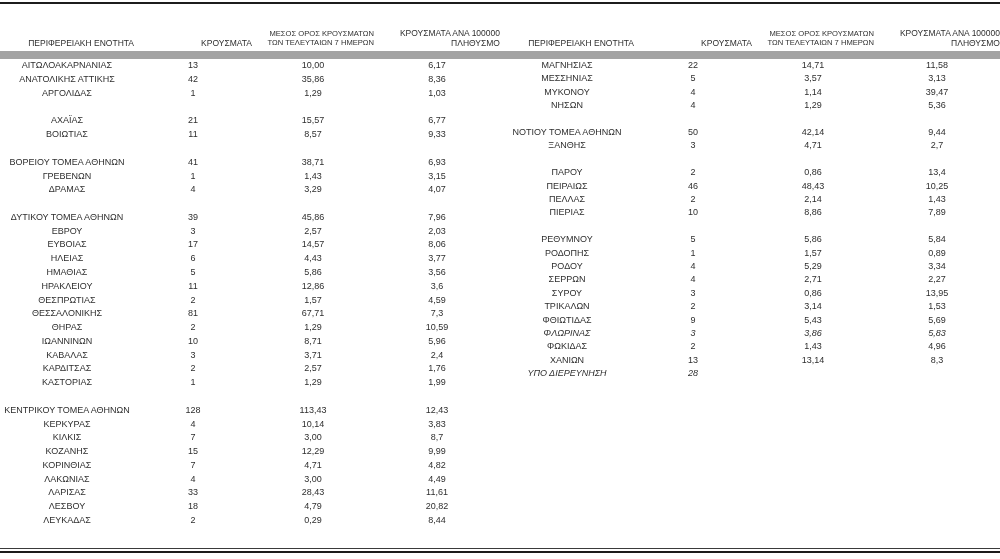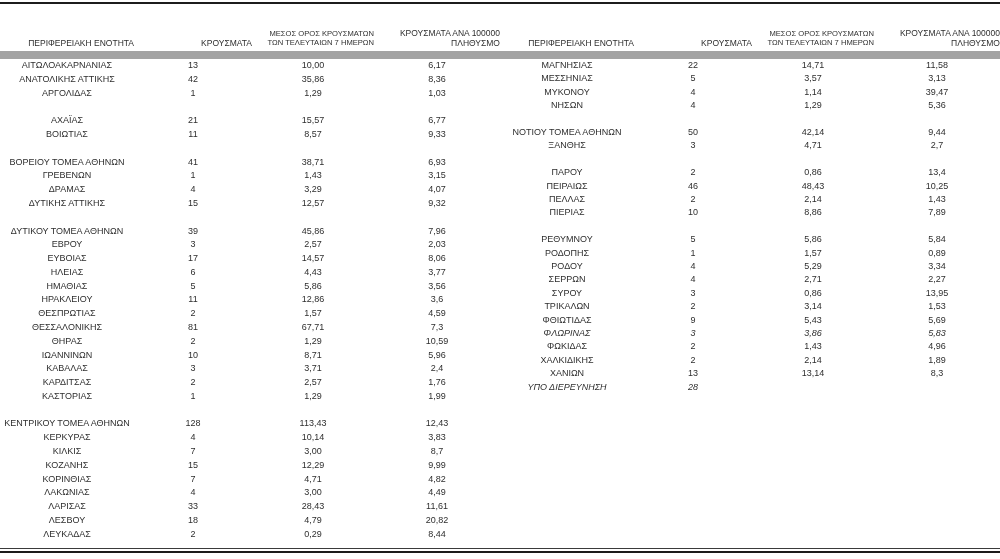--- a/index.html
+++ b/index.html
@@ -150,26 +150,20 @@
             <td>1,43</td>
             <td>3,15</td>
           </tr>
           <tr>
             <td>ΔΡΑΜΑΣ</td>
             <td>4</td>
             <td>3,29</td>
             <td>4,07</td>
           </tr>
           <tr>
-            <td>ΔΥΤΙΚΗΣ ΑΤΤΙΚΗΣ</td>
-            <td>15</td>
-            <td>12,57</td>
-            <td>9,32</td>
-          </tr>
-          <tr>
             <td></td>
             <td></td>
             <td></td>
             <td></td>
           </tr>
           <tr>
             <td>ΔΥΤΙΚΟΥ ΤΟΜΕΑ ΑΘΗΝΩΝ</td>
             <td>39</td>
             <td>45,86</td>
             <td>7,96</td>
@@ -457,26 +451,20 @@
             <td>3,86</td>
             <td>5,83</td>
           </tr>
           <tr>
             <td>ΦΩΚΙΔΑΣ</td>
             <td>2</td>
             <td>1,43</td>
             <td>4,96</td>
           </tr>
           <tr>
-            <td>ΧΑΛΚΙΔΙΚΗΣ</td>
-            <td>2</td>
-            <td>2,14</td>
-            <td>1,89</td>
-          </tr>
-          <tr>
             <td>ΧΑΝΙΩΝ</td>
             <td>13</td>
             <td>13,14</td>
             <td>8,3</td>
           </tr>
           <tr class="italic">
             <td>ΥΠΟ ΔΙΕΡΕΥΝΗΣΗ</td>
             <td>28</td>
             <td></td>
             <td></td>

